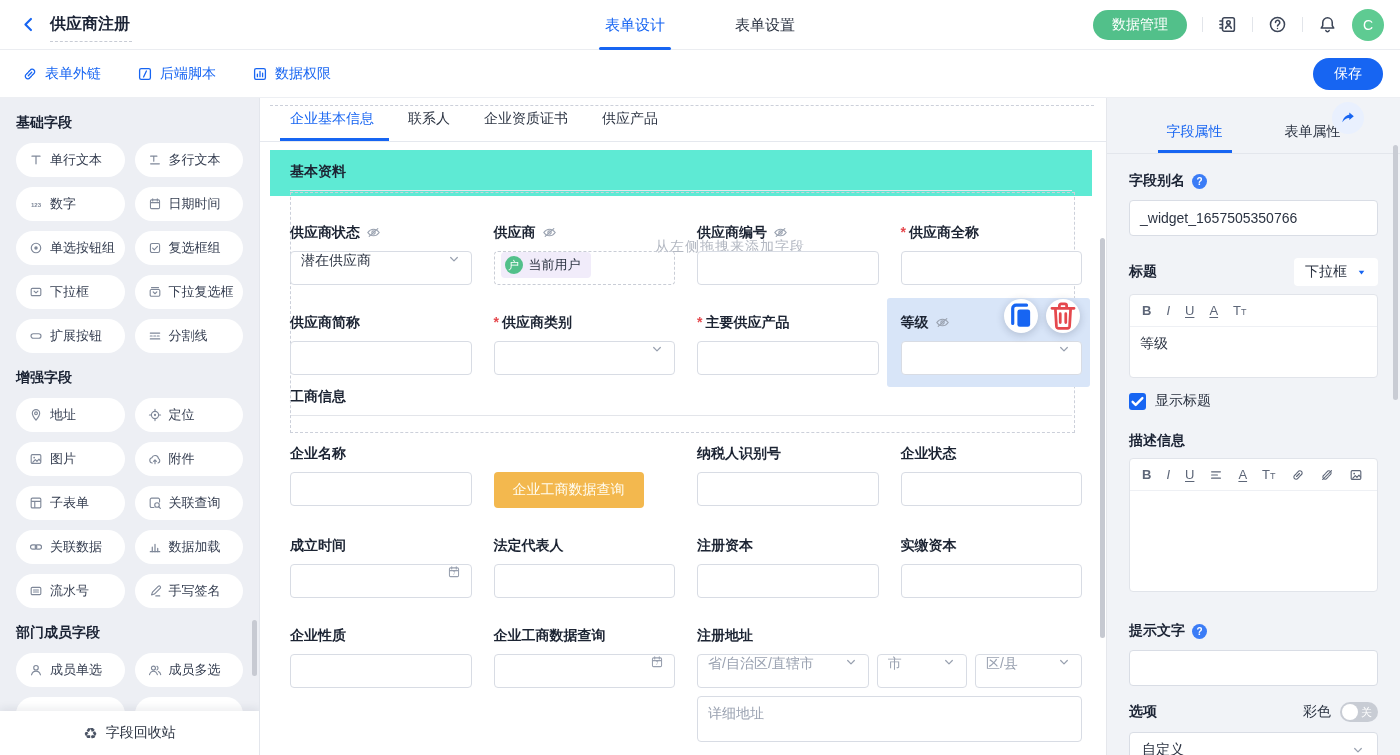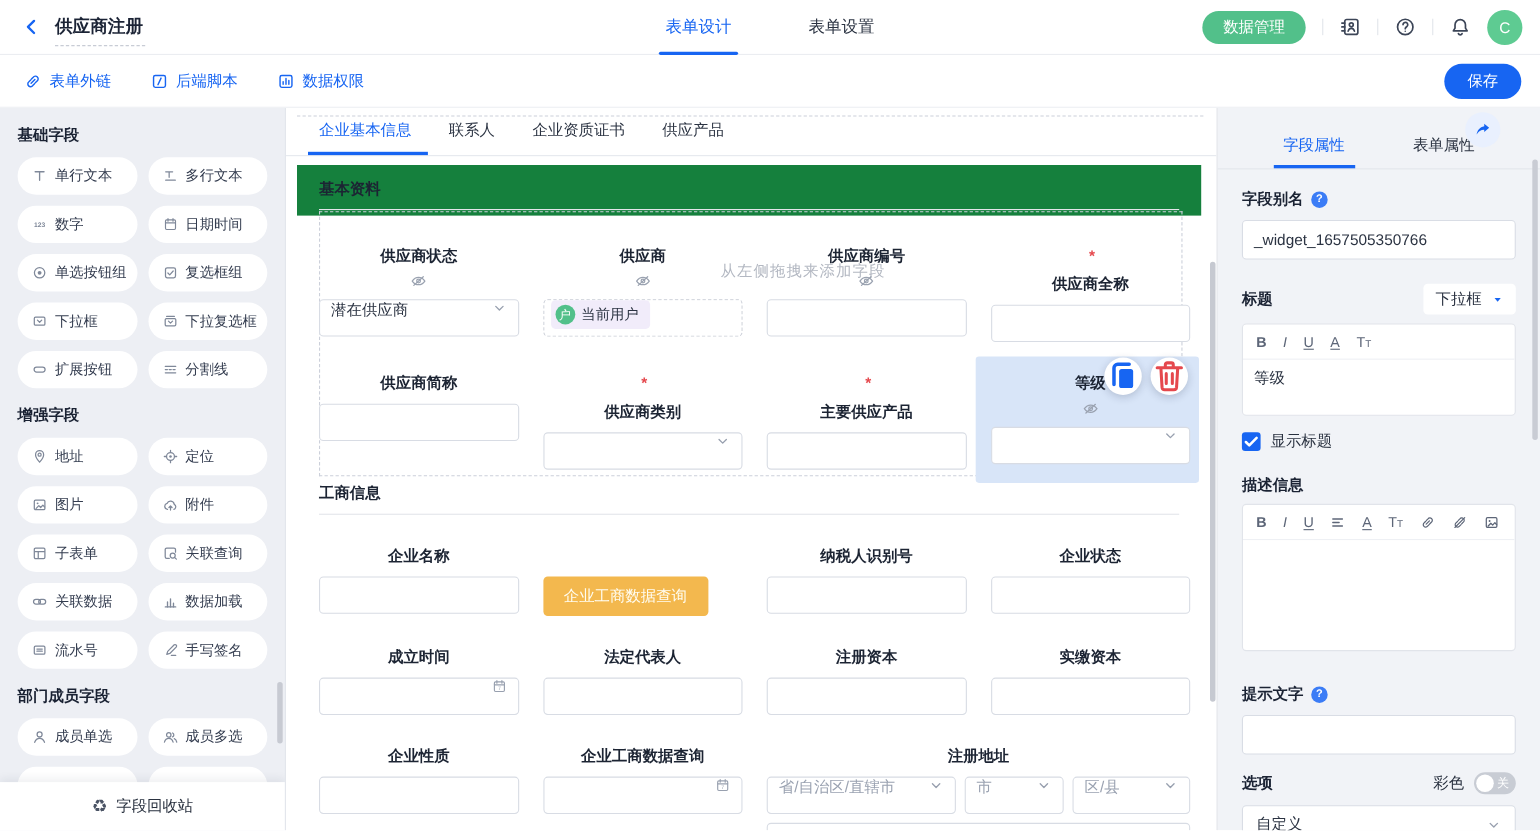--- a/index.html
+++ b/index.html
@@ -50,26 +50,26 @@
   .canvas { position:absolute; left:260px; top:98px; width:846px; bottom:0; background:#fff; overflow:hidden; }
   .dash-top { position:absolute; top:7px; left:10px; right:12px; border-top:1px dashed #ccd0da; z-index:1; }
   .ctabs { height:44px; display:flex; align-items:flex-end; gap:34px; padding-left:30px; border-bottom:1px solid #e5e8ee; position:relative; z-index:2; }
   .ctab { font-size:14px; color:#2c3443; padding-bottom:13px; position:relative; cursor:pointer; }
   .ctab.active { color:#1765f2; }
   .ctab.active::after { content:''; position:absolute; left:-10px; right:-15px; bottom:0; height:3px; background:#1765f2; }
   .canvas-body { position:relative; padding:8px 14px 0 10px; }
   .hint { position:absolute; left:395px; top:96px; font-size:14px; color:#b3b8c2; z-index:0; letter-spacing:1px; }
   .dash-rect { position:absolute; left:30px; right:31px; top:50px; height:241px; border:1px dashed #ccd0da; pointer-events:none; z-index:1; }
   .group-head { position:relative; height:46px; padding:13px 20px 0; z-index:0; }
-  .group-head.gray { background:#15803d; }
+  .group-head.gray { background:#5eead4; }
   .gh-inner { font-size:14px; font-weight:700; color:#1c2433; padding-bottom:9px; border-bottom:1px solid #e3e5ea; }
   .frow { display:grid; grid-template-columns:repeat(4,1fr); column-gap:22px; padding:0 10px 0 20px; position:relative; z-index:2; }
   .field { position:relative; min-width:0; }
   .field.span2 { grid-column:span 2; }
-  .flabel { display:flex; align-items:center; gap:6px; font-size:14px; font-weight:600; color:#1c2433; line-height:20px; margin-bottom:9px;flex-direction:column; }
+  .flabel { display:flex; align-items:center; gap:6px; font-size:14px; font-weight:600; color:#1c2433; line-height:20px; margin-bottom:9px; }
   .req { color:#e5484d; margin-right:-3px; }
   .flabel .ic { color:#9aa2b0; font-size:15px; }
   .lspacer { height:29px; }
   .ctl { height:34px; border:1px solid #d8dce4; border-radius:4px; background:#fff; display:flex; align-items:flex-start; padding:0 10px; font-size:14px; color:#2b3342; position:relative; cursor:pointer; }
   .ctl .chev { margin-left:auto; color:#98a0af; font-size:14px; }
   .ctl .ph { color:#9aa2b1; }
   .ctl.tagbox { border:1px dashed #c9cdd6; background:transparent; padding:0 6px; }
   .tag { display:flex; align-items:center; gap:6px; background:#f1ecfa; border-radius:4px; height:26px; padding:0 10px 0 4px; font-size:13px; color:#2b3342; }
   .tag-av { width:18px; height:18px; border-radius:50%; background:#52c08a; color:#fff; font-size:11px; display:flex; align-items:center; justify-content:center; }
   .ybtn { height:36px; border:none; border-radius:4px; background:#f3b84e; color:#fffdf2; font-size:14px; padding:0 16px; width:150px; cursor:pointer;font-family:Liberation Mono, monospace; }

